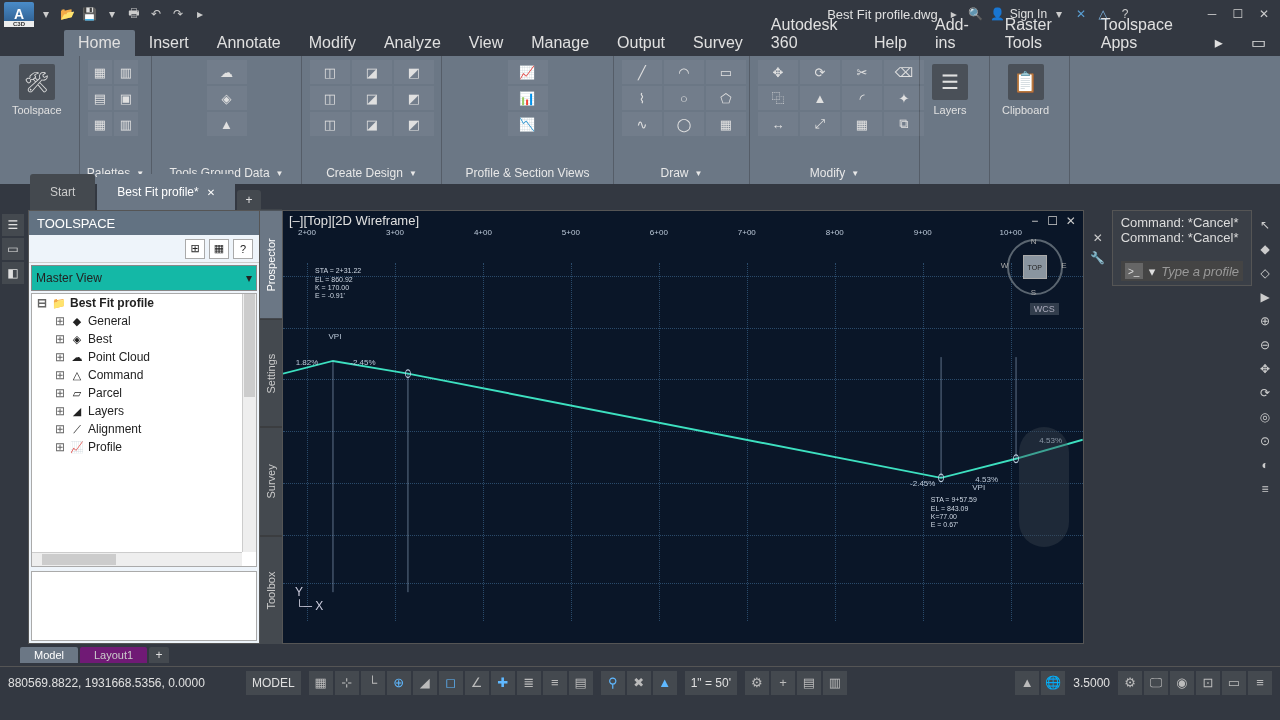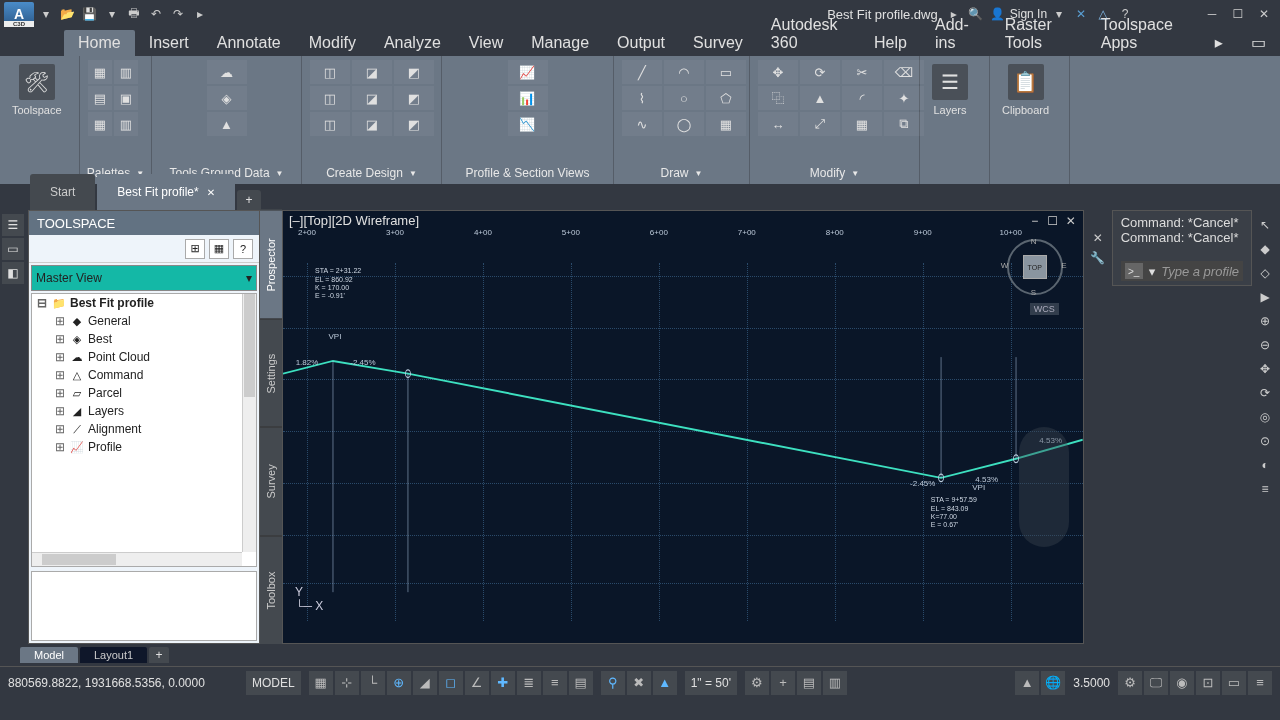--- a/index.html
+++ b/index.html
@@ -94,21 +94,21 @@
 
 .cmdarea { height:76px; display:flex; background:#333841; }
 .cmd-left { width:28px; display:flex; flex-direction:column; align-items:center; justify-content:center; gap:6px; }
 .cmd-lines { flex:1; background:#3a3f47; border:1px solid #555; padding:4px 8px; font-family:Consolas,monospace; font-size:13px; color:#ddd; display:flex; flex-direction:column; }
 .cmd-input-row { display:flex; align-items:center; gap:6px; margin-top:auto; background:#444; padding:2px 4px; }
 .cmd-prompt { width:18px; height:16px; background:#666; display:flex; align-items:center; justify-content:center; font-size:10px; }
 .cmd-input { color:#999; font-style:italic; }
 
 
 .layouttabs { height:22px; background:#333841; display:flex; align-items:center; padding-left:20px; gap:0; }
-.ltab { padding:2px 14px; background:#0f172a; color:#ccc; font-size:11px; border-radius:2px 2px 0 0; margin-right:2px; cursor:pointer; }
+.ltab { padding:2px 14px; background:#701a75; color:#ccc; font-size:11px; border-radius:2px 2px 0 0; margin-right:2px; cursor:pointer; }
 .ltab.active { background:#6B7785; color:#fff; }
 .ltab-add { width:20px; height:16px; background:#44494f; display:flex; align-items:center; justify-content:center; cursor:pointer; border-radius:2px 2px 0 0; }
 
 
 .statusbar { height:32px; background:#333841; border-top:1px solid #555; display:flex; align-items:center; padding:0 8px; gap:8px; font-size:12px; }
 .status-coords { min-width:230px; }
 .status-seg { height:24px; padding:0 6px; background:#44494f; display:flex; align-items:center; cursor:pointer; }
 .status-grp { display:flex; gap:2px; }
 .sicon { width:24px; height:24px; background:#44494f; display:flex; align-items:center; justify-content:center; cursor:pointer; font-size:13px; color:#bbb; }
 .sicon.on { color:#5fb8ff; }

